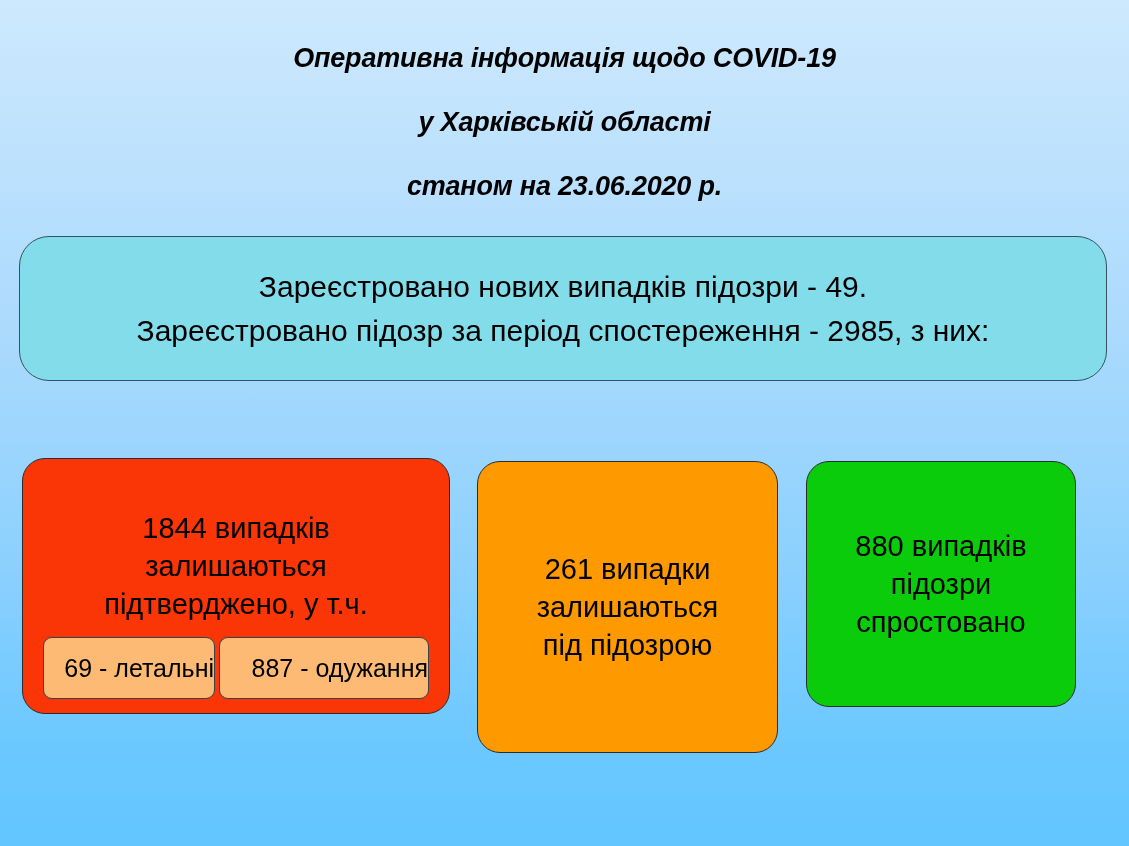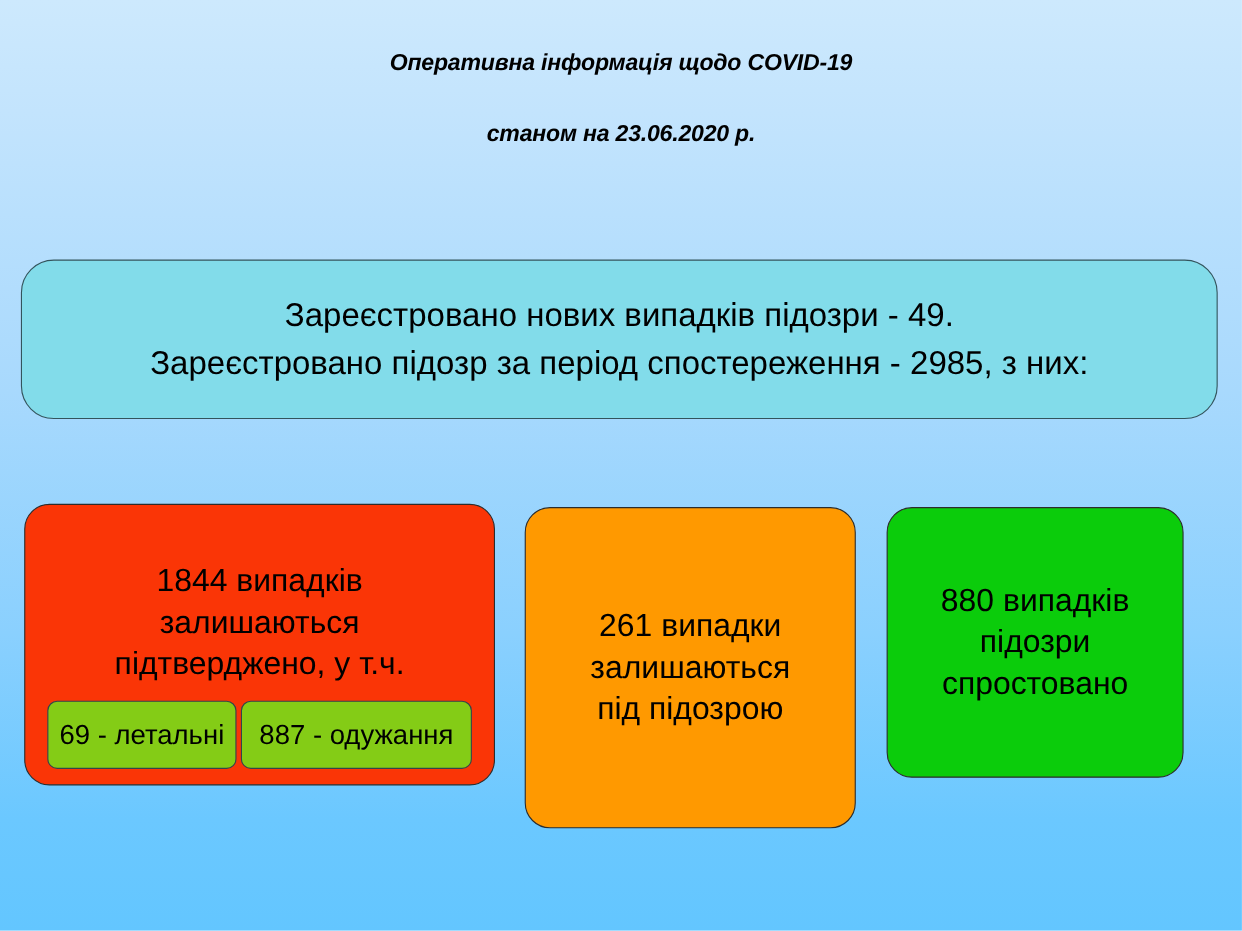--- a/index.html
+++ b/index.html
@@ -20,21 +20,21 @@
     position: absolute;
     left: 0;
     top: 26px;
     width: 1129px;
     text-align: center;
   }
   .title-line {
     font-family: "Liberation Sans", sans-serif;
     font-weight: bold;
     font-style: italic;
-    font-size: 21px;
+    font-size: 27px;
     line-height: 64px;
     color: #000000;
     letter-spacing: -0.2px;
     white-space: nowrap;
   }
 
   
   #summary-panel {
     position: absolute;
     left: 19px;
@@ -93,27 +93,27 @@
     bottom: 14px;
     display: flex;
     justify-content: center;
     align-items: flex-start;
     gap: 4px;
     padding: 0 10px;
     box-sizing: border-box;
   }
   .sub-box {
     box-sizing: border-box;
-    background: #84cc16;
+    background: #fdba74;
     border: 1.5px solid #33444a;
     border-radius: 9px;
     height: 62px;
     display: flex;
     align-items: center;
-    justify-content: center;
+    justify-content: flex-end;
     overflow: visible;
   }
   #sub-box-deaths { width: 172px; }
   #sub-box-recovered { width: 210px; }
   .sub-box-text {
     font-size: 25px;
     line-height: 28px;
     color: #000000;
     white-space: nowrap;
   }
@@ -134,20 +134,21 @@
     height: 246px;
     background: #0bcc0b;
     border-radius: 23px;
   }
 </style>
 </head>
 <body>
 
 <div id="title-block">
   <div class="title-line">Оперативна інформація щодо COVID-19</div>
+  <div class="title-line">у Харківській області</div>
   <div class="title-line">станом на 23.06.2020 р.</div>
 </div>
 
 <div id="summary-panel">
   <div class="summary-line">Зареєстровано нових випадків підозри - 49.</div>
   <div class="summary-line">Зареєстровано підозр за період спостереження - 2985, з них:</div>
 </div>
 
 <div class="card" id="card-confirmed">
   <div class="card-text">1844 випадків</div>

